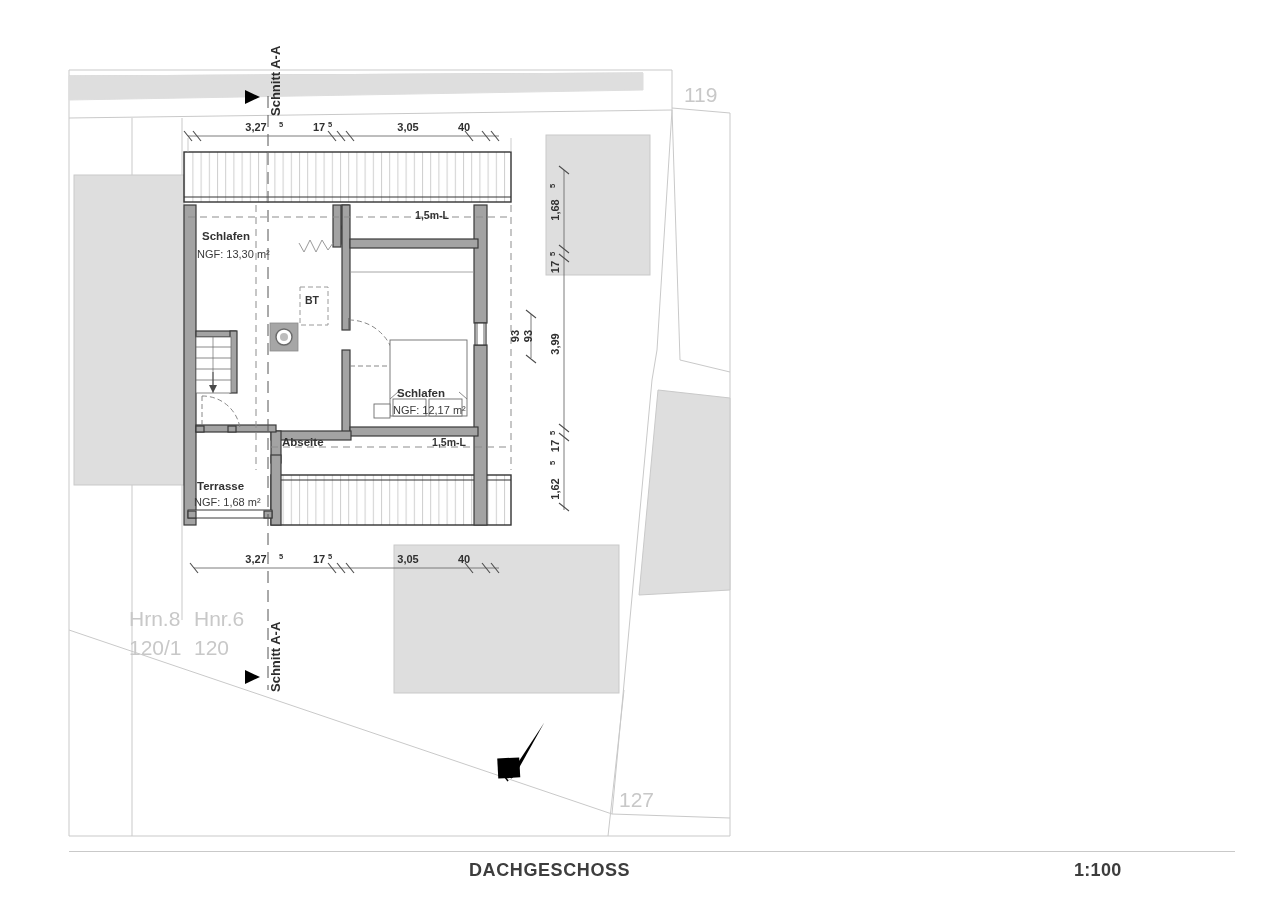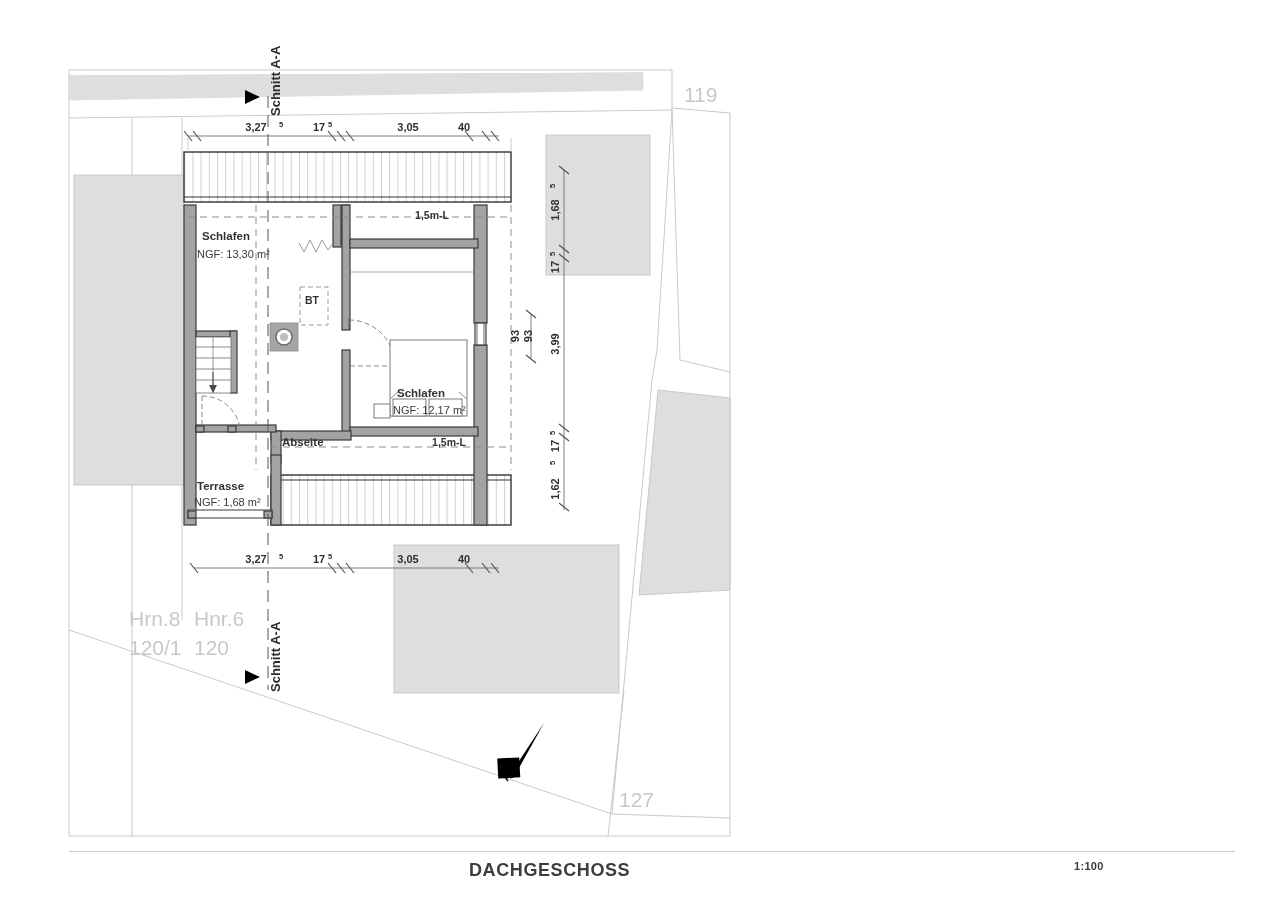--- a/index.html
+++ b/index.html
@@ -97,21 +97,21 @@
     font-size: 18px;
     font-weight: bold;
     letter-spacing: 0.6px;
     color: #3d3d3d;
   }
   .footer-scale {
     position: absolute;
     left: 1062px;
     top: 860px;
     font-family: "Liberation Sans", sans-serif;
-    font-size: 11px;
+    font-size: 18px;
     font-weight: bold;
     letter-spacing: 0.3px;
     color: #3d3d3d;
   }
 </style>
 </head>
 <body>
 
 <div id="sheet">
 

